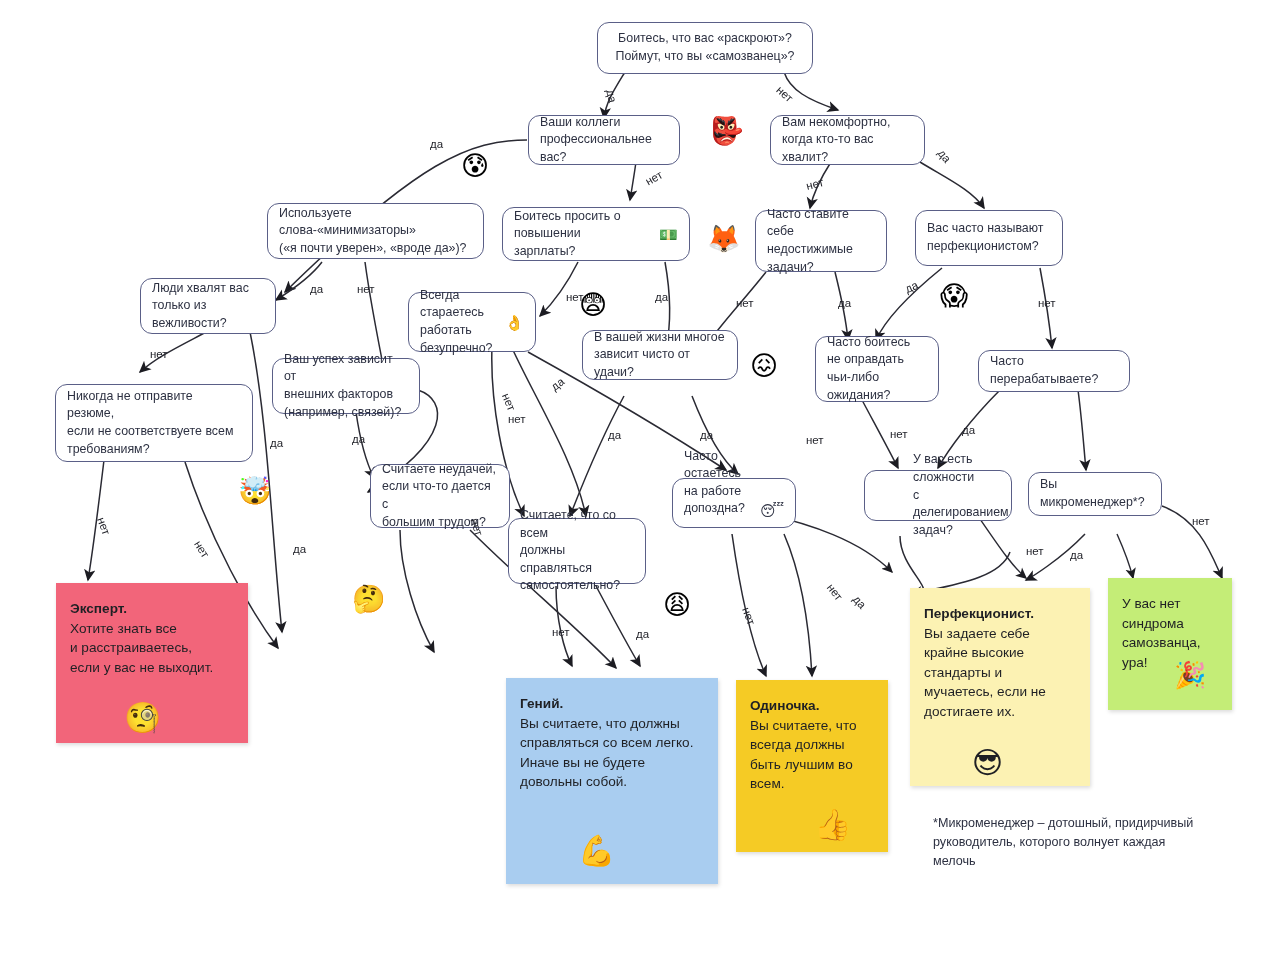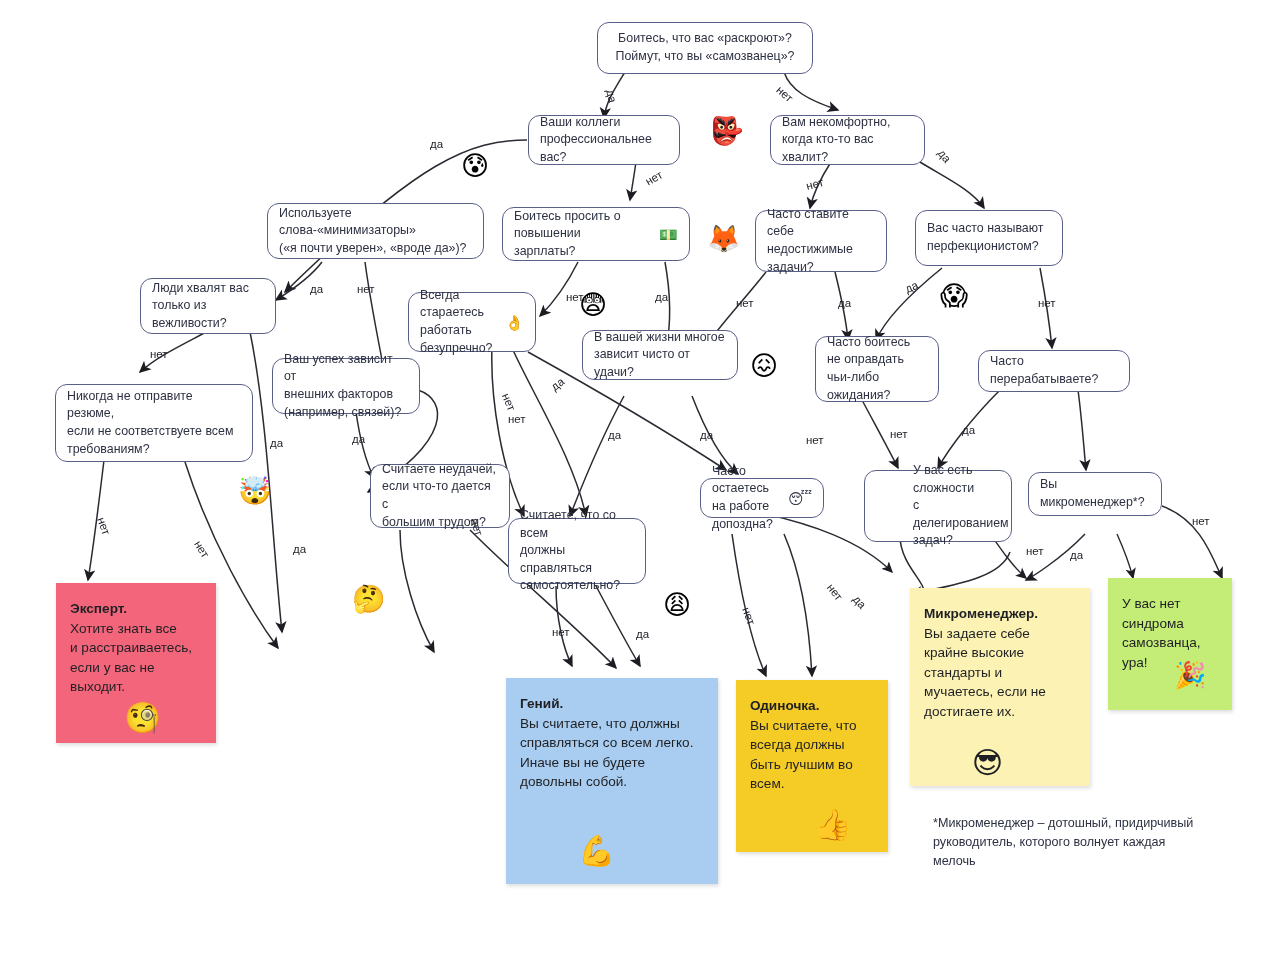--- a/index.html
+++ b/index.html
@@ -237,26 +237,26 @@
   </div>
 
   <div class="node" style="left:370px; top:464px; width:140px; height:64px;justify-content:center;">
     <span class="txt">Считаете неудачей,<br>если что-то дается с<br>большим трудом?</span>
   </div>
 
   <div class="node" style="left:508px; top:518px; width:138px; height:66px;">
     <span class="txt">Считаете, что со всем<br>должны справляться<br>самостоятельно?</span>
   </div>
 
-  <div class="node withicon" style="left:700px; top:478px; width:124px; height:40px;">
+  <div class="node withicon" style="left:672px; top:478px; width:124px; height:50px;align-items:flex-end;">
     <span class="txt">Часто остаетесь<br>на работе<br>допоздна?</span>
     <span class="nodeicon">😴</span>
   </div>
 
-  <div class="node" style="left:864px; top:470px; width:148px; height:72px;padding-left:48px;">
+  <div class="node" style="left:864px; top:470px; width:148px; height:51px;padding-left:48px;">
     <span class="txt">У вас есть сложности<br>с делегированием<br>задач?</span>
   </div>
 
   <div class="node" style="left:1028px; top:472px; width:134px; height:44px; justify-content:center;">
     <span class="txt">Вы микроменеджер*?</span>
   </div>
 
   <div class="elabel" style="left:605px; top:90px;  transform:rotate(78deg);">да</div>
   <div class="elabel" style="left:776px; top:88px;  transform:rotate(42deg);">нет</div>
   <div class="elabel" style="left:430px; top:138px;">да</div>
@@ -288,21 +288,21 @@
   <div class="elabel" style="left:468px; top:521px; transform:rotate(72deg);">нет</div>
   <div class="elabel" style="left:552px; top:626px;">нет</div>
   <div class="elabel" style="left:636px; top:628px;">да</div>
   <div class="elabel" style="left:740px; top:610px; transform:rotate(70deg);">нет</div>
   <div class="elabel" style="left:826px; top:586px; transform:rotate(52deg);">нет</div>
   <div class="elabel" style="left:853px; top:596px; transform:rotate(48deg);">да</div>
   <div class="elabel" style="left:1026px; top:545px;">нет</div>
   <div class="elabel" style="left:1070px; top:549px;">да</div>
   <div class="elabel" style="left:1192px; top:515px;">нет</div>
 
-  <div class="card" style="left:56px; top:583px; width:160px; height:160px; background:#f2657a;">
+  <div class="card" style="left:56px; top:583px; width:192px; height:160px; background:#f2657a;">
     <div>
       <b>Эксперт.</b><br>
       <span>Хотите знать все<br>и расстраиваетесь,<br>если у вас не выходит.</span>
     </div>
     <span class="cardemoji" style="left:68px; bottom:10px;">🧐</span>
   </div>
 
 
   <div class="card" style="left:506px; top:678px; width:212px; height:206px; background:#a9cdf0;">
     <div>
@@ -315,21 +315,21 @@
   <div class="card" style="left:736px; top:680px; width:152px; height:172px; background:#f5cb25;">
     <div>
       <b>Одиночка.</b><br>
       <span>Вы считаете, что<br>всегда должны<br>быть лучшим во<br>всем.</span>
     </div>
     <span class="cardemoji" style="left:78px; bottom:12px;">👍</span>
   </div>
 
   <div class="card" style="left:910px; top:588px; width:180px; height:198px; background:#fcf2b3;">
     <div>
-      <b>Микроменеджер.</b><br>
+      <b>Перфекционист.</b><br>
       <span>Вы задаете себе<br>крайне высокие<br>стандарты и<br>мучаетесь, если не<br>достигаете их.</span>
     </div>
     <span class="cardemoji" style="left:62px; bottom:8px;">😎</span>
   </div>
 
   <div class="card" style="left:1108px; top:578px; width:124px; height:132px; background:#c4ed77;">
     <div>
       <span>У вас нет<br>синдрома<br>самозванца,<br>ура!</span>
     </div>
     <span class="cardemoji" style="left:66px; bottom:22px; font-size:26px;">🎉</span>

